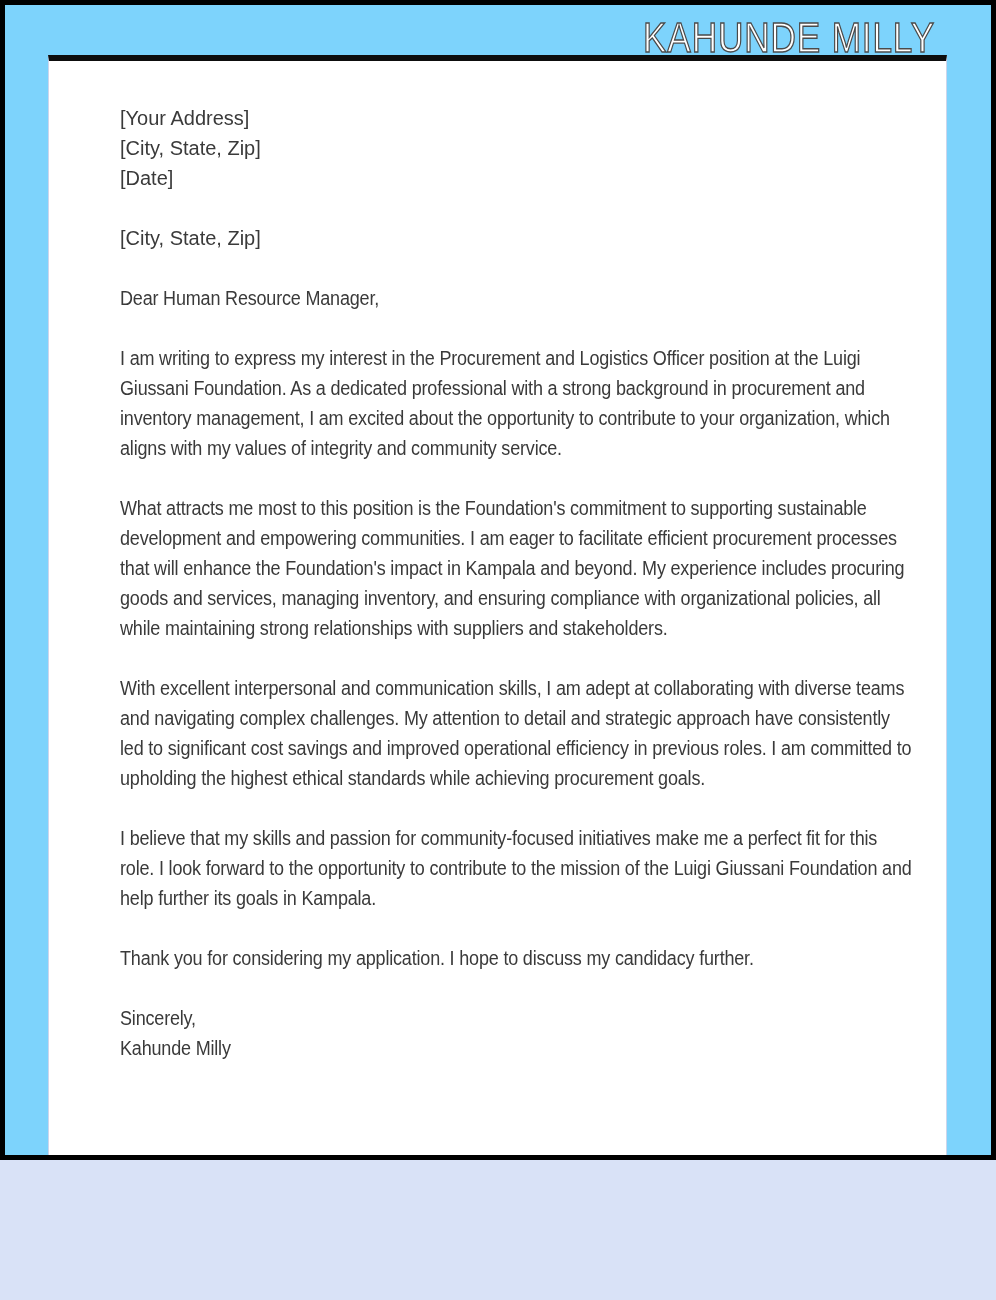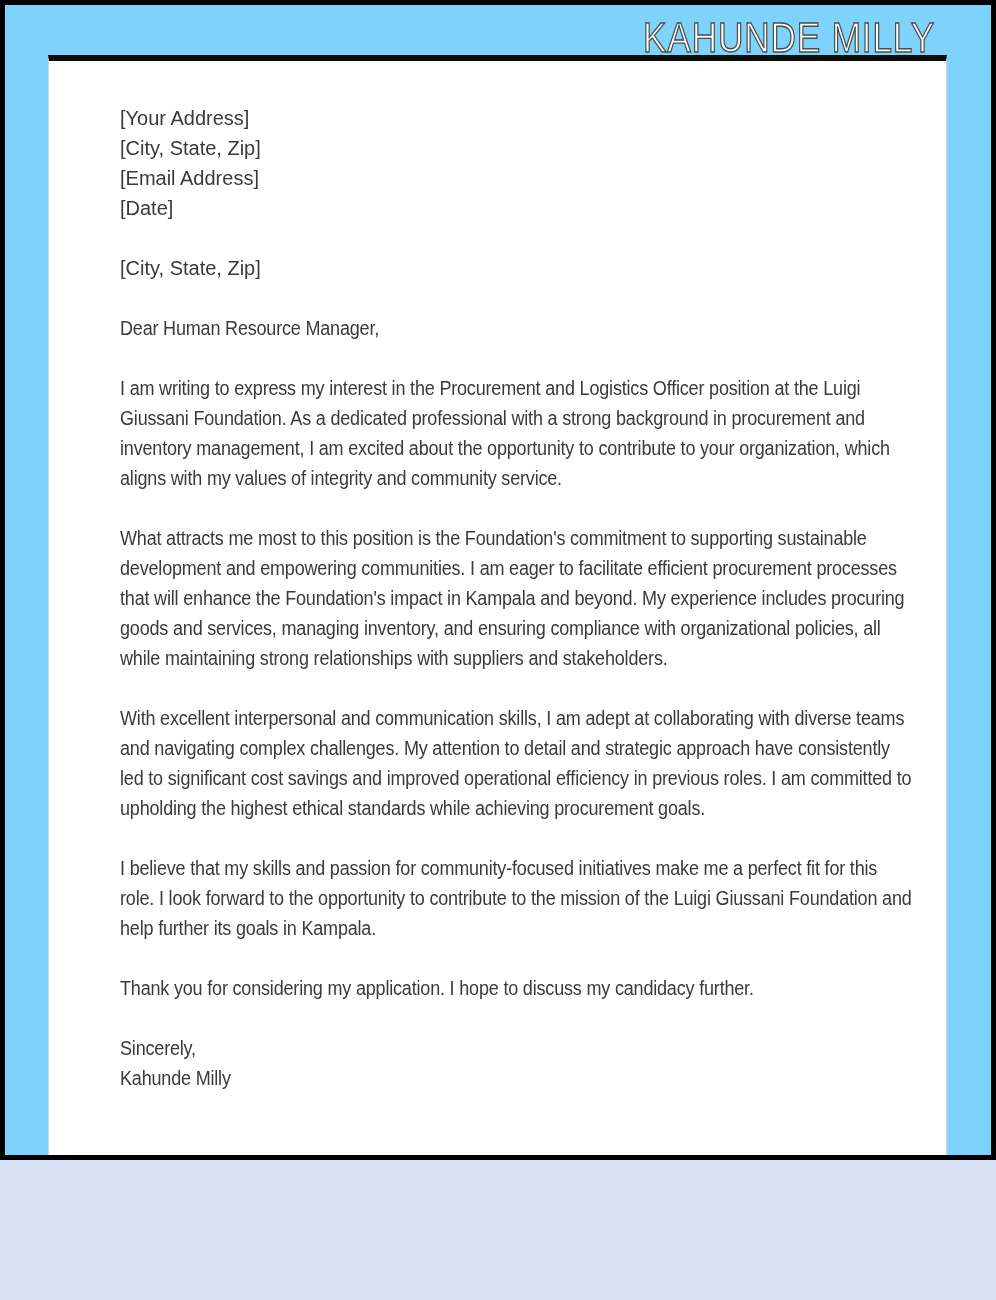--- a/index.html
+++ b/index.html
@@ -81,21 +81,20 @@
       <text x="306" y="40" text-anchor="end" textLength="292" lengthAdjust="spacingAndGlyphs">KAHUNDE MILLY</text>
     </svg>
   </div>
 
   <div class="sheet">
     <div class="sheet-content">
 
       <div class="block">
         <div class="line">[Your Address]</div>
         <div class="line">[City, State, Zip]</div>
-        <div class="line">[Email Address]</div>
         <div class="line">[Date]</div>
       </div>
 
       <div class="block">
         <div class="line">[City, State, Zip]</div>
       </div>
 
       <div class="condensed">
         <p>Dear Human Resource Manager,</p>
         <p>I am writing to express my interest in the Procurement and Logistics Officer position at the Luigi Giussani Foundation. As a dedicated professional with a strong background in procurement and inventory management, I am excited about the opportunity to contribute to your organization, which aligns with my values of integrity and community service.</p>

